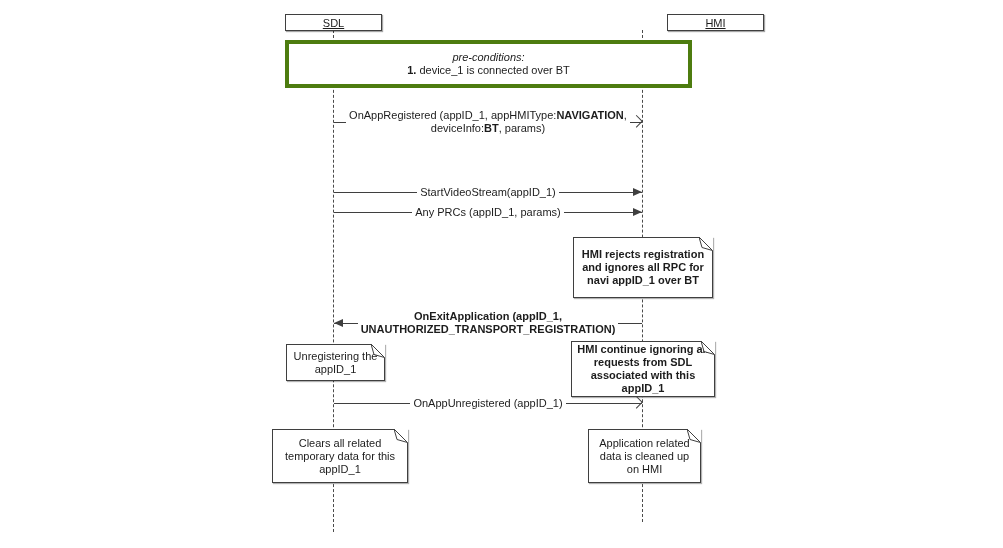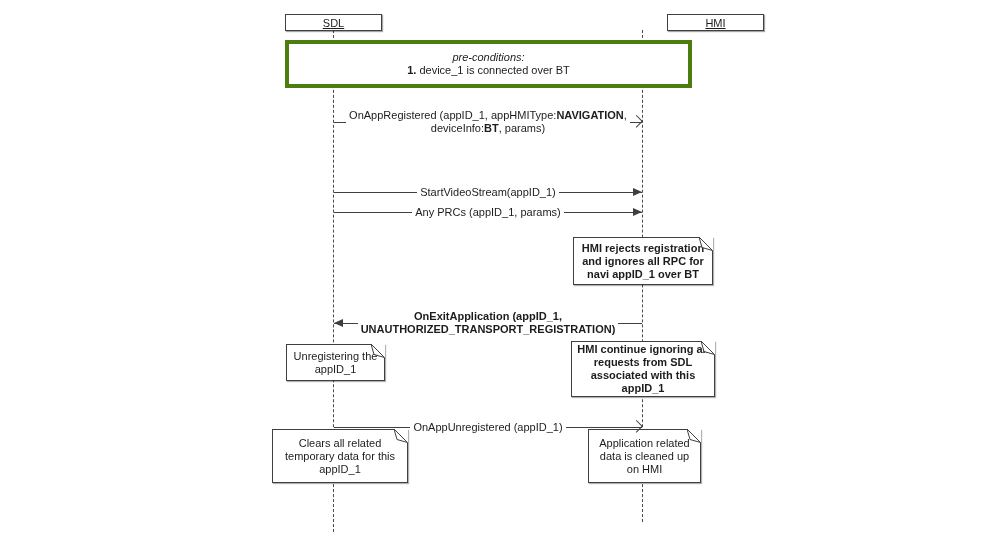--- a/index.html
+++ b/index.html
@@ -96,21 +96,21 @@
   </div>
 
   <div class="message" style="top:205px;height:14px;">
     <div class="msg-line"></div>
     <div class="msg-label">
       <span class="bg">Any PRCs (appID_1, params)</span>
     </div>
     <div class="arrow-solid-right"></div>
   </div>
 
-  <div class="note b" style="left:573px;top:237px;width:140px;height:48px;">
+  <div class="note b" style="left:573px;top:237px;width:140px;height:61px;">
     <svg class="fold" width="14" height="14" viewBox="0 0 14 14">
       <polygon points="0,0 14,0 14,14" fill="#ffffff"></polygon>
       <path d="M0,0 L3,10.5 L13.5,13.5 L0,0" fill="#ffffff" stroke="#3f3f3f" stroke-width="1"></path>
     </svg>
     <span>HMI rejects registration and ignores all RPC for navi appID_1 over BT</span>
   </div>
 
   <div class="message" style="top:309px;height:27px;">
     <div class="msg-line"></div>
     <div class="msg-label b">
@@ -131,21 +131,21 @@
   </div>
 
   <div class="note b" style="left:571px;top:341px;width:144px;height:56px;">
     <svg class="fold" width="14" height="14" viewBox="0 0 14 14">
       <polygon points="0,0 14,0 14,14" fill="#ffffff"></polygon>
       <path d="M0,0 L3,10.5 L13.5,13.5 L0,0" fill="#ffffff" stroke="#3f3f3f" stroke-width="1"></path>
     </svg>
     <span>HMI continue ignoring all requests from SDL associated with this appID_1</span>
   </div>
 
-  <div class="message" style="top:420px;height:14px;">
+  <div class="message" style="top:396px;height:14px;">
     <div class="msg-line"></div>
     <div class="msg-label">
       <span class="bg">OnAppUnregistered (appID_1)</span>
     </div>
     <div class="arrow-open-right"></div>
   </div>
 
   <div class="note" style="left:272px;top:429px;width:136px;height:54px;">
     <svg class="fold" width="14" height="14" viewBox="0 0 14 14">
       <polygon points="0,0 14,0 14,14" fill="#ffffff"></polygon>

